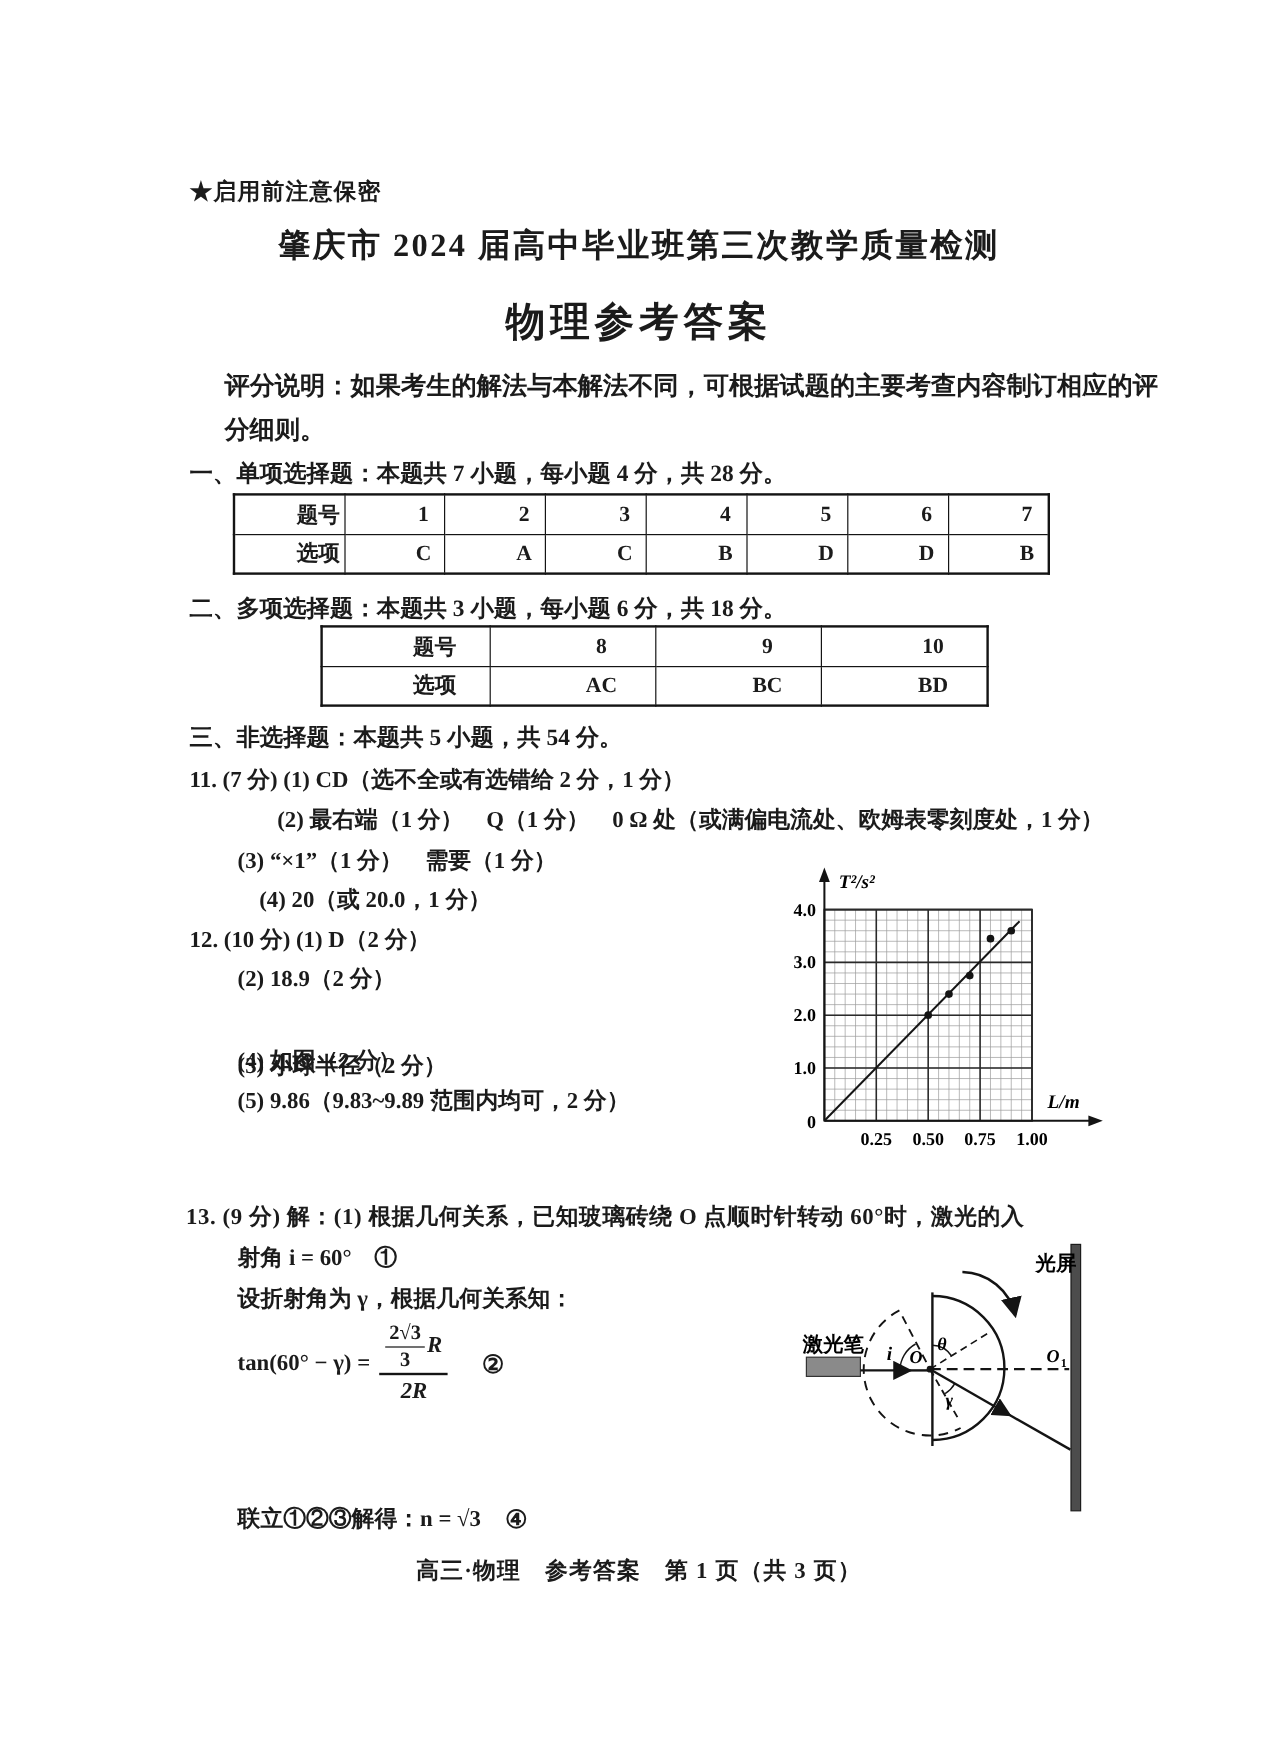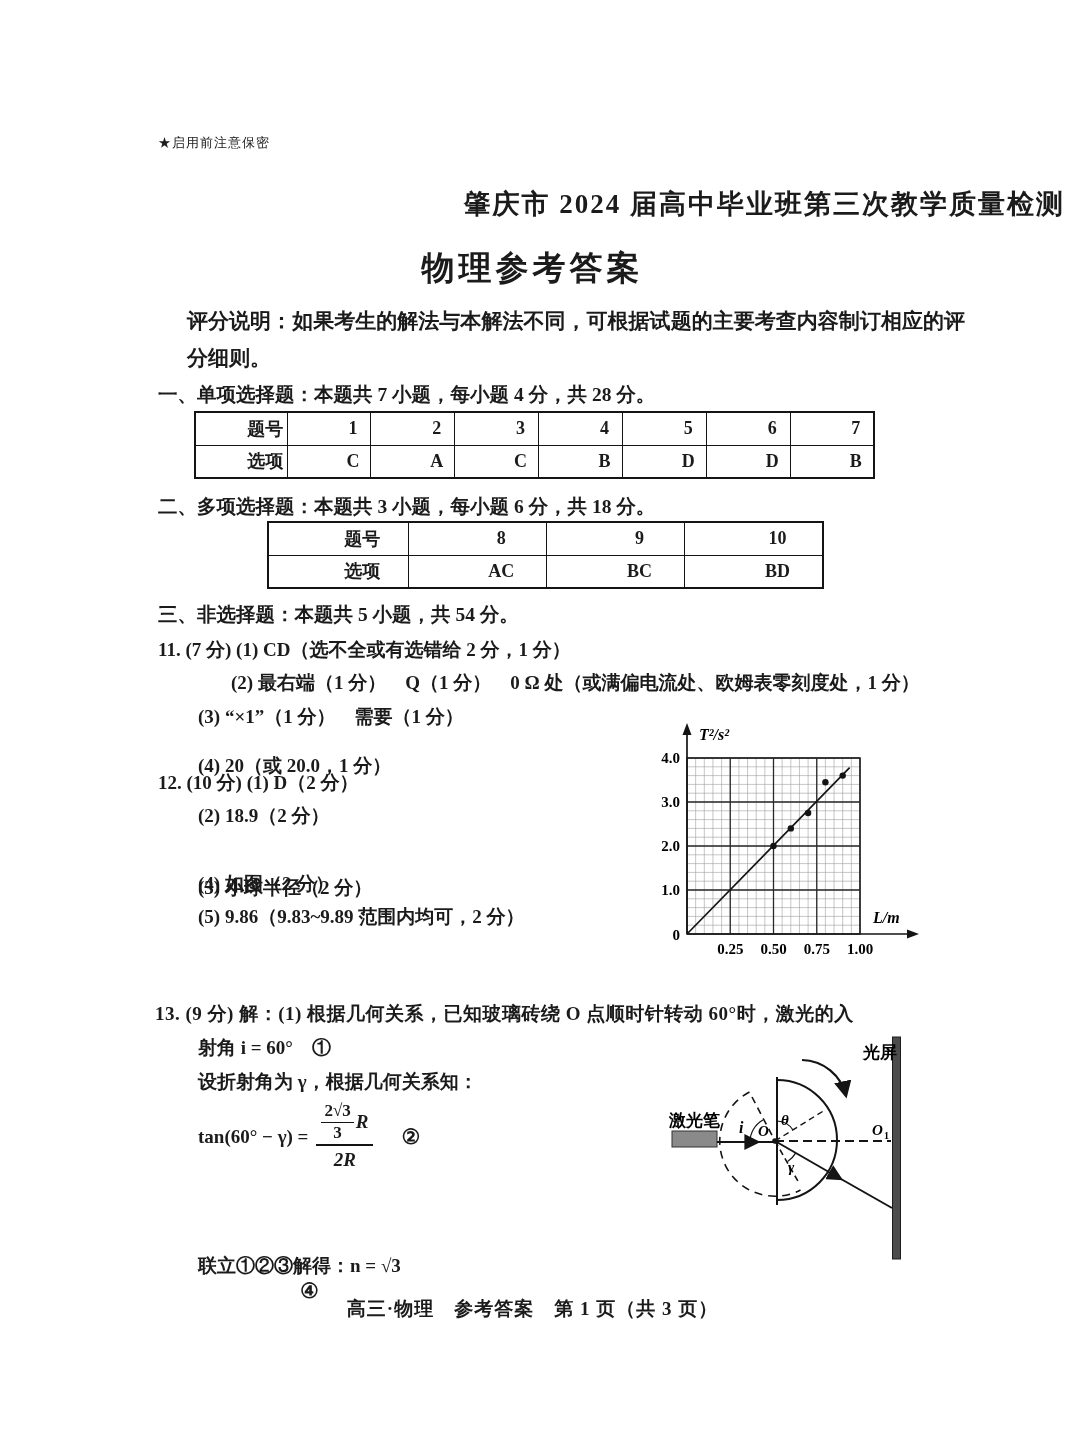--- a/index.html
+++ b/index.html
@@ -4,22 +4,22 @@
 <style>
   * { margin:0; padding:0; box-sizing:border-box; }
   html,body { background:#e8e8e8; }
   .page {
     position:relative; width:1065px; height:1452px; margin:0 auto;
     background:#ffffff; color:#1b1b1b;
     font-family:"Liberation Serif", serif;
     overflow:hidden;
   }
   .abs { position:absolute; }
-  .security { left:158px; top:134px; font-size:13px; font-weight:400; letter-spacing:1px; }
-  .title { left:0; top:186px; width:100%; text-align:right; font-size:27px; font-weight:700; letter-spacing:2px; }
+  .security { left:158px; top:147px; font-size:19px; font-weight:700; letter-spacing:1px; }
+  .title { left:0; top:186px; width:100%; text-align:center; font-size:27px; font-weight:700; letter-spacing:2px; }
   .subtitle { left:0; top:246px; width:100%; text-align:center; font-size:33px; font-weight:700; letter-spacing:4px; }
   .grading { left:155px; top:303px; width:778px; font-size:21px; font-weight:600; line-height:37px; text-align:justify;margin-left:32px; }
   .sec-head { font-size:19.5px; font-weight:700; }
   .ans-table { border-collapse:collapse; table-layout:fixed; font-size:18px; font-weight:700; text-align:center; }
   .ans-table td { border:1.6px solid #141414; height:33px;padding-left:48px; }
   .t1 { left:194px; top:411px; width:681px; border:2.5px solid #141414; }
   .t2 { left:267px; top:521px; width:557px; border:2.5px solid #141414; }
   .qline { font-size:19px; font-weight:600; white-space:nowrap; }
   .fline { display:flex; align-items:center; font-size:19px; font-weight:600; }
   .frac { display:inline-flex; flex-direction:column; align-items:center; vertical-align:middle; margin:0 8px; line-height:1.25; }
@@ -104,21 +104,21 @@
       <td>BD</td>
     </tr>
   </tbody>
     </table>
 
   <div class="abs sec-head" style="left:158px; top:601px;">三、非选择题：本题共 5 小题，共 54 分。</div>
 
   <div class="abs qline" style="left:158px; top:637px;">11. (7 分) (1) CD（选不全或有选错给 2 分，1 分）</div>
   <div class="abs qline" style="left:198px; top:670px;margin-left:33px;">(2) 最右端（1 分）　Q（1 分）　0 Ω 处（或满偏电流处、欧姆表零刻度处，1 分）</div>
   <div class="abs qline" style="left:198px; top:704px;">(3) “×1”（1 分）　需要（1 分）</div>
-  <div class="abs qline" style="left:198px; top:737px;margin-top:16px;">(4) 20（或 20.0，1 分）</div>
+  <div class="abs qline" style="left:216px; top:737px;">(4) 20（或 20.0，1 分）</div>
 
   <div class="abs qline" style="left:158px; top:770px;">12. (10 分) (1) D（2 分）</div>
   <div class="abs qline" style="left:198px; top:803px;">(2) 18.9（2 分）</div>
   <div class="abs qline" style="left:198px; top:875px;">(3) 小球半径（2 分）</div>
   <div class="abs qline" style="left:198px; top:871px;">(4) 如图（2 分）</div>
   <div class="abs qline" style="left:198px; top:904px;">(5) 9.86（9.83~9.89 范围内均可，2 分）</div>
 
   <div class="abs" style="left:645px; top:716px; width:300px; height:252px;">
     <svg id="chart-svg" width="300" height="252" viewBox="0 0 300 252">
       <text x="54" y="24" font-size="16" font-weight="bold" font-style="italic">T²/s²</text>
@@ -205,21 +205,21 @@
           <span class="den">3</span>
         </span>
         <span class="mathvar">R</span>
       </span>
       <span class="den mathvar">2R</span>
     </span>
     <span class="tag">②</span>
   </div>
 
 
-  <div class="abs fline" style="left:198px; top:1253px;flex-direction:column;">
+  <div class="abs fline" style="left:198px; top:1253px;">
     <span>联立①②③解得：n = √3</span>
     <span class="tag">④</span>
   </div>
 
   <div class="abs" style="left:655px; top:1025px; width:280px; height:250px;">
     <svg width="280" height="250" viewBox="0 0 280 250">
       <defs>
         <marker id="arr" viewBox="0 0 10 10" refX="8.5" refY="5" markerWidth="8" markerHeight="8" orient="auto">
           <path d="M0,0 L10,5 L0,10 z" fill="#141414"></path>
         </marker>

